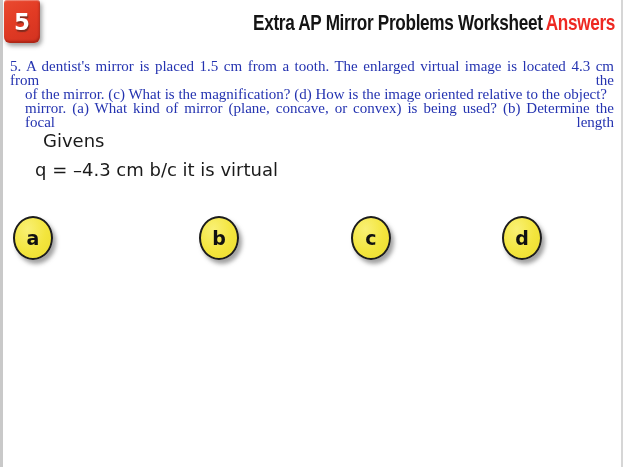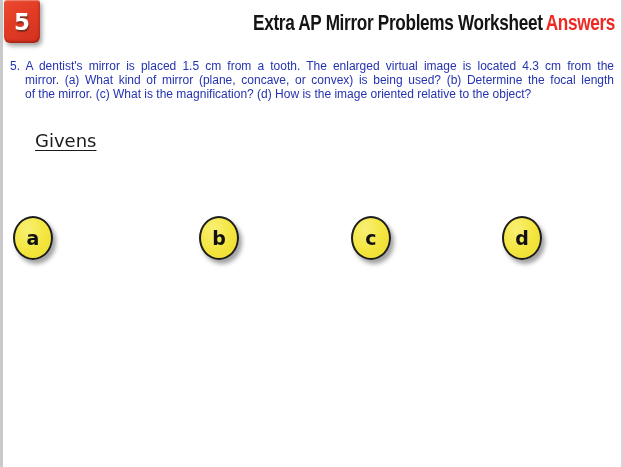--- a/index.html
+++ b/index.html
@@ -53,39 +53,39 @@
     color: #141414;
     transform: scaleX(0.78);
     transform-origin: 100% 50%;
   }
   .page-title .t-red { color: #ee2822; margin-left: 4px; }
 
   
   .problem {
     position: absolute; left: 10px; top: 59px; width: 604px;
     color: #2433b0;
-    font-family: Liberation Sans, sans-serif;
-    font-size: 12px;
+    font-family: Liberation Serif, serif;
+    font-size: 15px;
     line-height: 14px;
   }
   .problem .p-line { text-align: justify; text-align-last: justify; }
   .problem .p-line.indent { padding-left: 15px; }
   .problem .p-line.last { text-align-last: left; }
 
   
   .givens {
     position: absolute; left: 35px; top: 126px;
     color: #1a1a1a;
     font-family: "DejaVu Sans", sans-serif;
     font-size: 18px;
     line-height: 29px;
   }
   .givens-heading {
-    text-decoration: underline;
     text-underline-offset: 3px;
+    margin-left: 8px;
   }
 
   
   .answer-btn {
     position: absolute; top: 216px;
     width: 40px; height: 44px;
     border-radius: 50%;
     background: radial-gradient(ellipse at 35% 28%, #f9f075 0%, #f3e53d 55%, #ecdc2e 100%);
     border: 2px solid #1c1c1c;
     box-shadow: 3px 4px 4px rgba(110, 110, 110, 0.65);
@@ -112,26 +112,27 @@
   <div class="edge-right"></div>
 
   <div class="slide-number-box">
     <span>5</span>
   </div>
 
   <h1 class="page-title"><span class="t-black">Extra AP Mirror Problems Worksheet</span><span class="t-red">Answers</span></h1>
 
   <div class="problem">
     <div class="p-line">5. A dentist's mirror is placed 1.5 cm from a tooth. The enlarged virtual image is located 4.3 cm from the</div>
+    <div class="p-line indent last">of the mirror. (c) What is the magnification? (d) How is the image oriented relative to the object?</div>
     <div class="p-line indent">mirror. (a) What kind of mirror (plane, concave, or convex) is being used? (b) Determine the focal length</div>
-    <div class="p-line indent last">of the mirror. (c) What is the magnification? (d) How is the image oriented relative to the object?</div>
   </div>
 
   <div class="givens">
     <div class="givens-heading">Givens</div>
+    <div class="given-line">q = –4.3 cm b/c it is virtual</div>
   </div>
 
   <button class="answer-btn btn-a">a</button>
   <button class="answer-btn btn-b">b</button>
   <button class="answer-btn btn-c">c</button>
   <button class="answer-btn btn-d">d</button>
 
 </div>
 
 </body></html>

